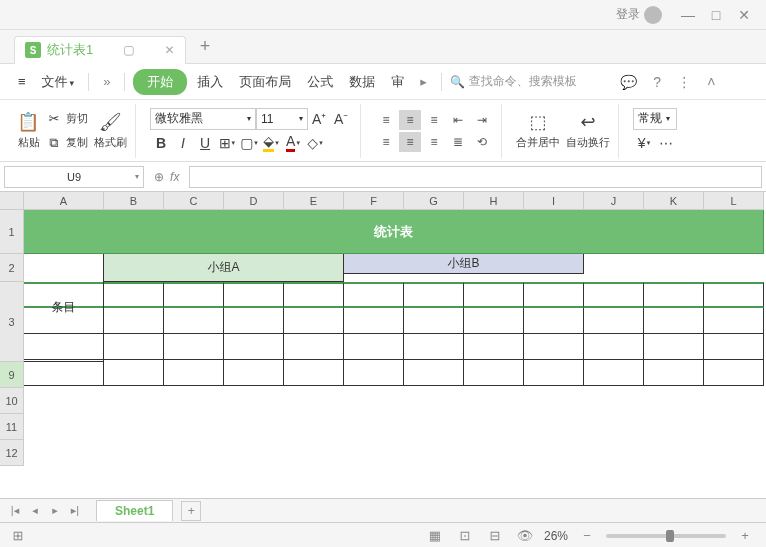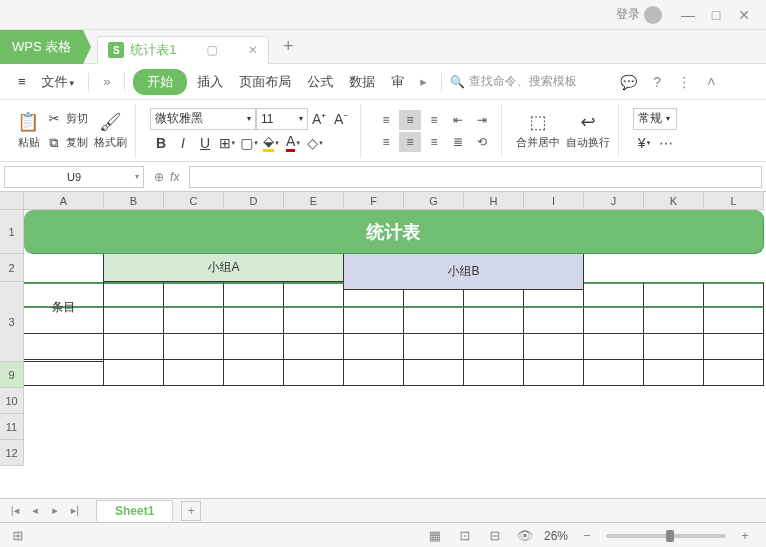--- a/index.html
+++ b/index.html
@@ -56,21 +56,21 @@
 .gridwrap { position: relative; height: 306px; overflow: hidden; }
 .corner { position: absolute; left: 0; top: 0; width: 24px; height: 18px; background: #e8e8e8; border-right: 1px solid #ccc; border-bottom: 1px solid #ccc; }
 .colheads { position: absolute; left: 24px; top: 0; height: 18px; display: flex; }
 .colhead { background: #e8e8e8; border-right: 1px solid #ccc; border-bottom: 1px solid #ccc; display: flex; align-items: center; justify-content: center; font-size: 11px; color: #555; }
 .rowheads { position: absolute; left: 0; top: 18px; width: 24px; }
 .rowhead { background: #e8e8e8; border-right: 1px solid #ccc; border-bottom: 1px solid #ccc; display: flex; align-items: center; justify-content: center; font-size: 11px; color: #555; }
 .rowhead.sel { background: #d0e8cc; }
 .cells { position: absolute; left: 24px; top: 18px; }
 .cellrow { display: flex; }
 .cell { border-right: 1px solid #ccc; border-bottom: 1px solid #ccc; display: flex; align-items: center; justify-content: center; font-size: 12px; overflow: hidden; }
-.cell.title { background: #6fbe74; color: #fff; font-size: 18px; font-weight: bold; border-right: 1px solid #4a9a54; border-bottom: 1px solid #4a9a54; border-radius: 9px; }
+.cell.title { background: #6fbe74; color: #fff; font-size: 13px; font-weight: bold; border-right: 1px solid #4a9a54; border-bottom: 1px solid #4a9a54; }
 .cell.grpA { background: #d5ead5; border-right: 1px solid #333; border-bottom: 1px solid #333; }
 .cell.grpB { background: #d2d8ea; border-right: 1px solid #333; border-bottom: 1px solid #333; }
 .cell.grpC { background: #d5ead5; border-right: 1px solid #333; border-bottom: 1px solid #333; }
 .cell.hdr { border-right: 1px solid #333; border-bottom: 1px solid #333; }
 .cell.body { border-right: 1px solid #333; border-bottom: 1px solid #333; }
 .cell.selrow { border-top: 2px solid #4a9a54; border-bottom: 2px solid #4a9a54; }
 
 .sheetbar { height: 24px; display: flex; align-items: center; border-top: 1px solid #ccc; background: #f5f5f5; padding: 0 6px; gap: 4px; }
 .sheetnav { display: flex; gap: 2px; }
 .navbtn { width: 18px; height: 18px; display: flex; align-items: center; justify-content: center; color: #888; font-size: 11px; cursor: pointer; }
@@ -91,21 +91,20 @@
 <div class="titlebar">
   <div class="spacer"></div>
   <span class="login">登录</span>
   <span class="avatar"></span>
   <span class="winbtn">—</span>
   <span class="winbtn">□</span>
   <span class="winbtn">✕</span>
 </div>
 
 <div class="tabbar">
-  <div class="appbadge">WPS 表格</div>
   <div class="filetab">
     <span class="fileicon">S</span>
     <span class="filename">统计表1</span>
     <span class="ctrl">▢</span>
     <span class="ctrl">✕</span>
   </div>
   <span class="newtab">+</span>
 </div>
 
 <div class="menubar">
@@ -261,21 +260,21 @@
       <div class="rowhead" style="height: 26px;">11</div>
       <div class="rowhead" style="height: 26px;">12</div>
     </div>
   <div class="cells" id="cells">
       <div class="cellrow" style="height: 44px;">
         <div class="cell title" style="width: 740px; height: 44px;">统计表</div>
       </div>
       <div class="cellrow" style="height: 28px; position: relative; padding-left: 80px;">
         <div class="cell hdr" style="width: 80px; height: 108px; position: absolute; left: 0px; top: 0px;">条目</div>
         <div class="cell grpA" style="width: 240px; height: 28px;">小组A</div>
-        <div class="cell grpB" style="width: 240px; height: 36px;">小组B</div>
+        <div class="cell grpB" style="width: 240px; height: 20px;">小组B</div>
       </div>
       <div class="cellrow" style="height: 26px;">
         <div class="cell body selrow" style="width: 80px; height: 26px;"></div>
         <div class="cell body selrow" style="width: 60px; height: 26px;"></div>
         <div class="cell body selrow" style="width: 60px; height: 26px;"></div>
         <div class="cell body selrow" style="width: 60px; height: 26px;"></div>
         <div class="cell body selrow" style="width: 60px; height: 26px;"></div>
         <div class="cell body selrow" style="width: 60px; height: 26px;"></div>
         <div class="cell body selrow" style="width: 60px; height: 26px;"></div>
         <div class="cell body selrow" style="width: 60px; height: 26px;"></div>

